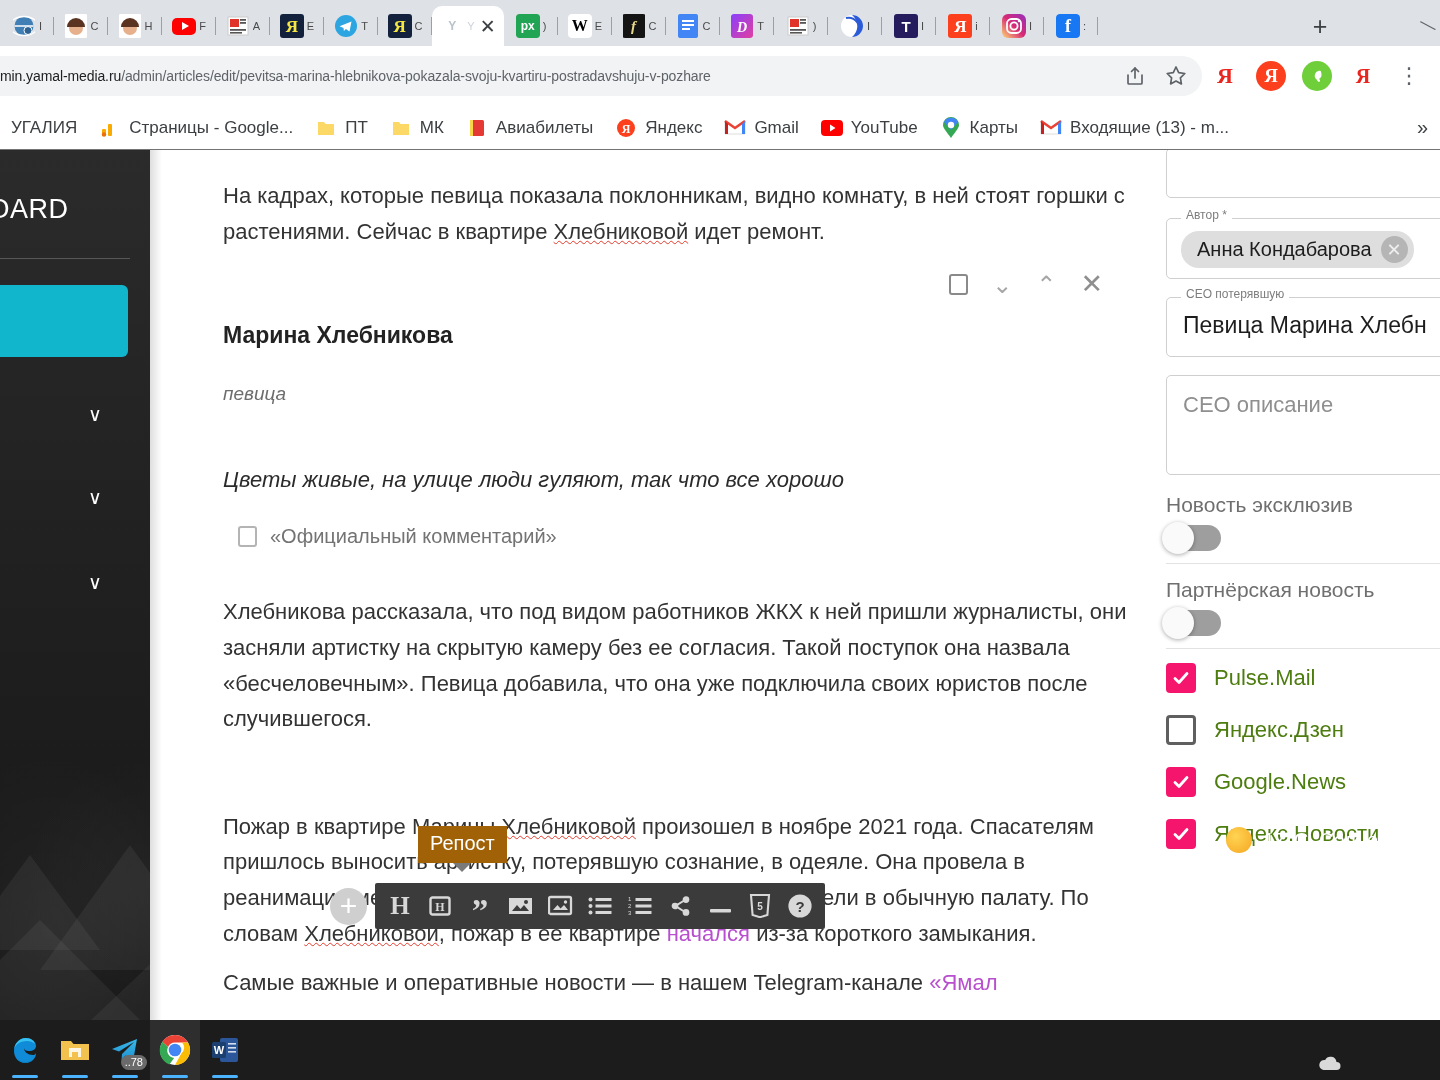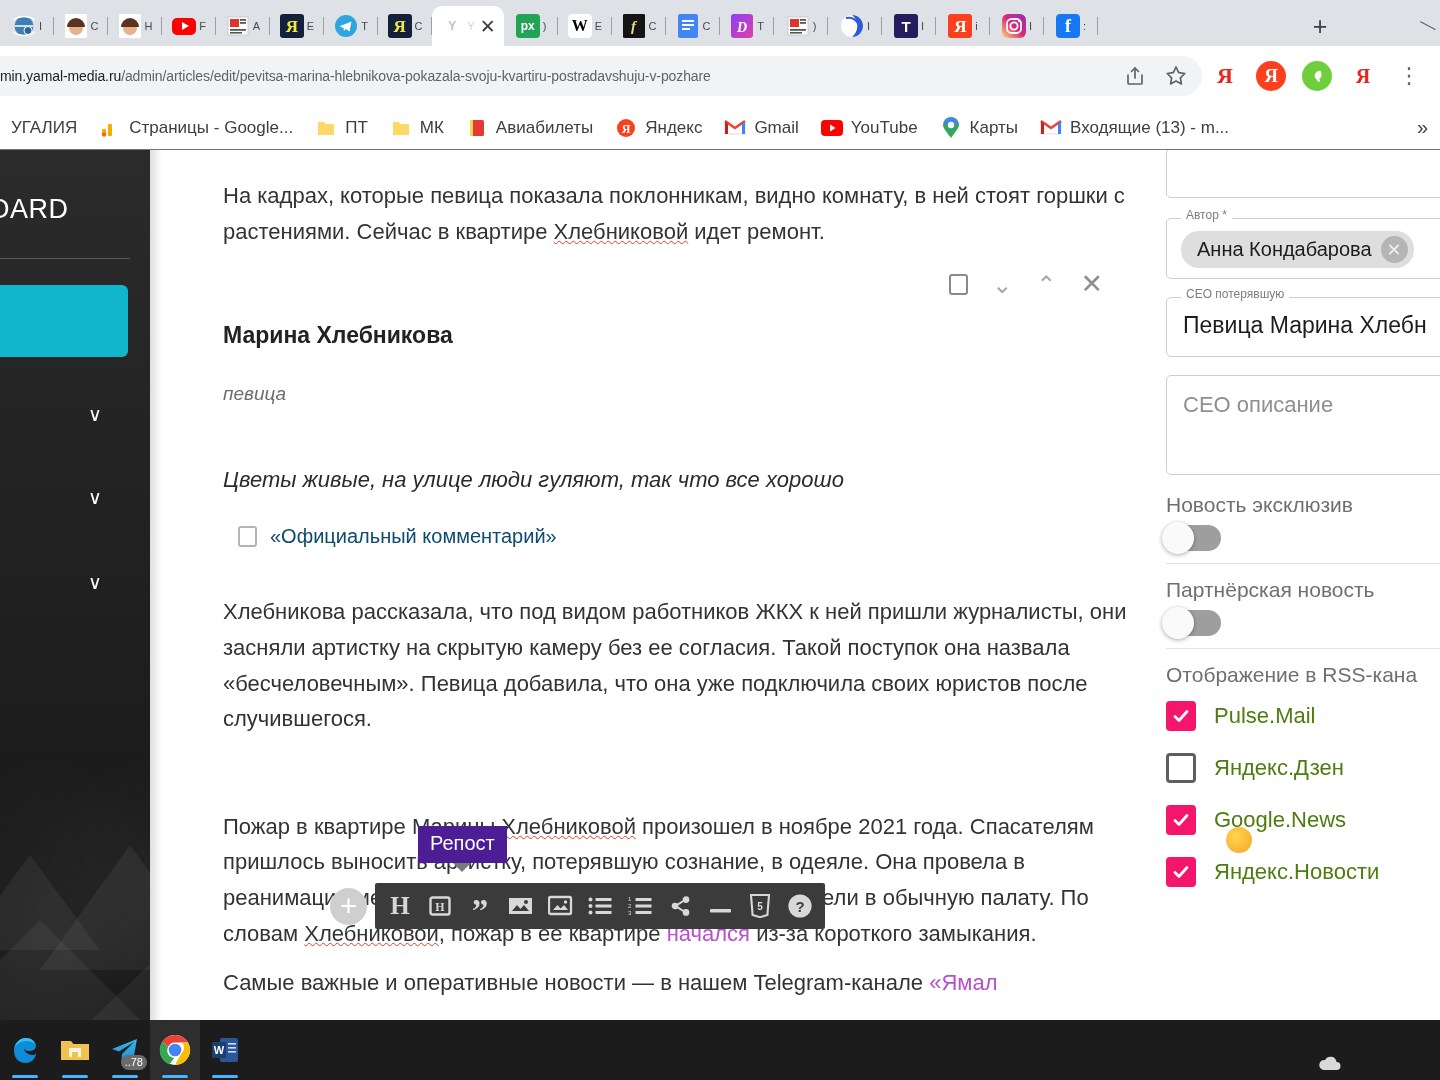--- a/index.html
+++ b/index.html
@@ -131,37 +131,37 @@
     margin: 22px 50px 6px 0; }
   .ba-box { width: 19px; height: 21px; border: 2px solid #8a8a8a; border-radius: 3px; }
   .ba-ch { color: #a6a6a6; font-size: 24px; line-height: 1; font-weight: 500; }
   .ba-x { color: #8f8f8f; font-size: 27px; line-height: 1; font-weight: 400; }
 
   .speaker-name { font-size: 23px; font-weight: bold; color: #222; margin: 24px 0 0 0; }
   .speaker-role { font-size: 19px; font-style: italic; color: #6d6d6d; margin-top: 34px; }
   .quote-text { font-size: 22px; font-style: italic; color: #2b2b2b; margin-top: 62px; font-weight: 300; }
   .quote-check { display: flex; align-items: center; gap: 13px; margin-top: 32px; margin-left: 15px; }
   .qc-box { width: 19px; height: 21px; border: 2px solid #b4b4b4; border-radius: 3px; flex: none; }
-  .qc-label { font-size: 20px; color: #0c4a6e; font-weight: 300; }
+  .qc-label { font-size: 20px; color: #737373; font-weight: 300; }
 
   
   .ed-wrap { position: absolute; left: 180px; top: 733px; display: flex; align-items: center; }
   .plus-btn {
     width: 37px; height: 37px; border-radius: 50%; background: #cfcfcf;
     display: flex; align-items: center; justify-content: center; color: #fff;
     font-size: 30px; font-weight: 300; line-height: 0.8; margin-right: 8px; flex: none;
   }
   .toolbar {
     height: 46px; background: #3b3b3b; display: flex; align-items: center;
     padding: 0 12px; gap: 14px; border-radius: 2px;
   }
   .tb-btn { width: 26px; height: 30px; display: flex; align-items: center; justify-content: center;
     color: #d8d8d8; flex: none; }
   .tooltip {
-    position: absolute; left: 268px; top: 676px; background: #4c1d95; color: #fff;
+    position: absolute; left: 268px; top: 676px; background: #a16207; color: #fff;
     font-size: 20px; padding: 6px 12px 8px; font-weight: 300; white-space: nowrap;
   }
   .tooltip:after {
     content: ""; position: absolute; left: 50%; margin-left: -9px; bottom: -9px;
     border-left: 9px solid transparent; border-right: 9px solid transparent;
     border-top: 9px solid #7a7a7a;
   }
 
   
   .form-panel {
@@ -729,21 +729,20 @@
 
       <div class="hr"></div>
 
       <div class="tgl-label">Партнёрская новость</div>
       <div class="toggle">
           <span class="knob"></span>
         </div>
 
       <div class="hr"></div>
 
-      <div class="rss-title">Отображение в RSS-кана</div>
       <div id="rsslist">
           <div class="cbrow">
             <span class="cbox on">
               <svg width="20" height="20" viewBox="0 0 20 20" fill="none" stroke="#fff" stroke-width="2.8" stroke-linecap="round" stroke-linejoin="round">
                 <path d="M4 10.5l4 4 8-9"></path>
               </svg>
             </span>
             <span class="cb-label">Pulse.Mail</span>
           </div>
           <div class="cbrow">

